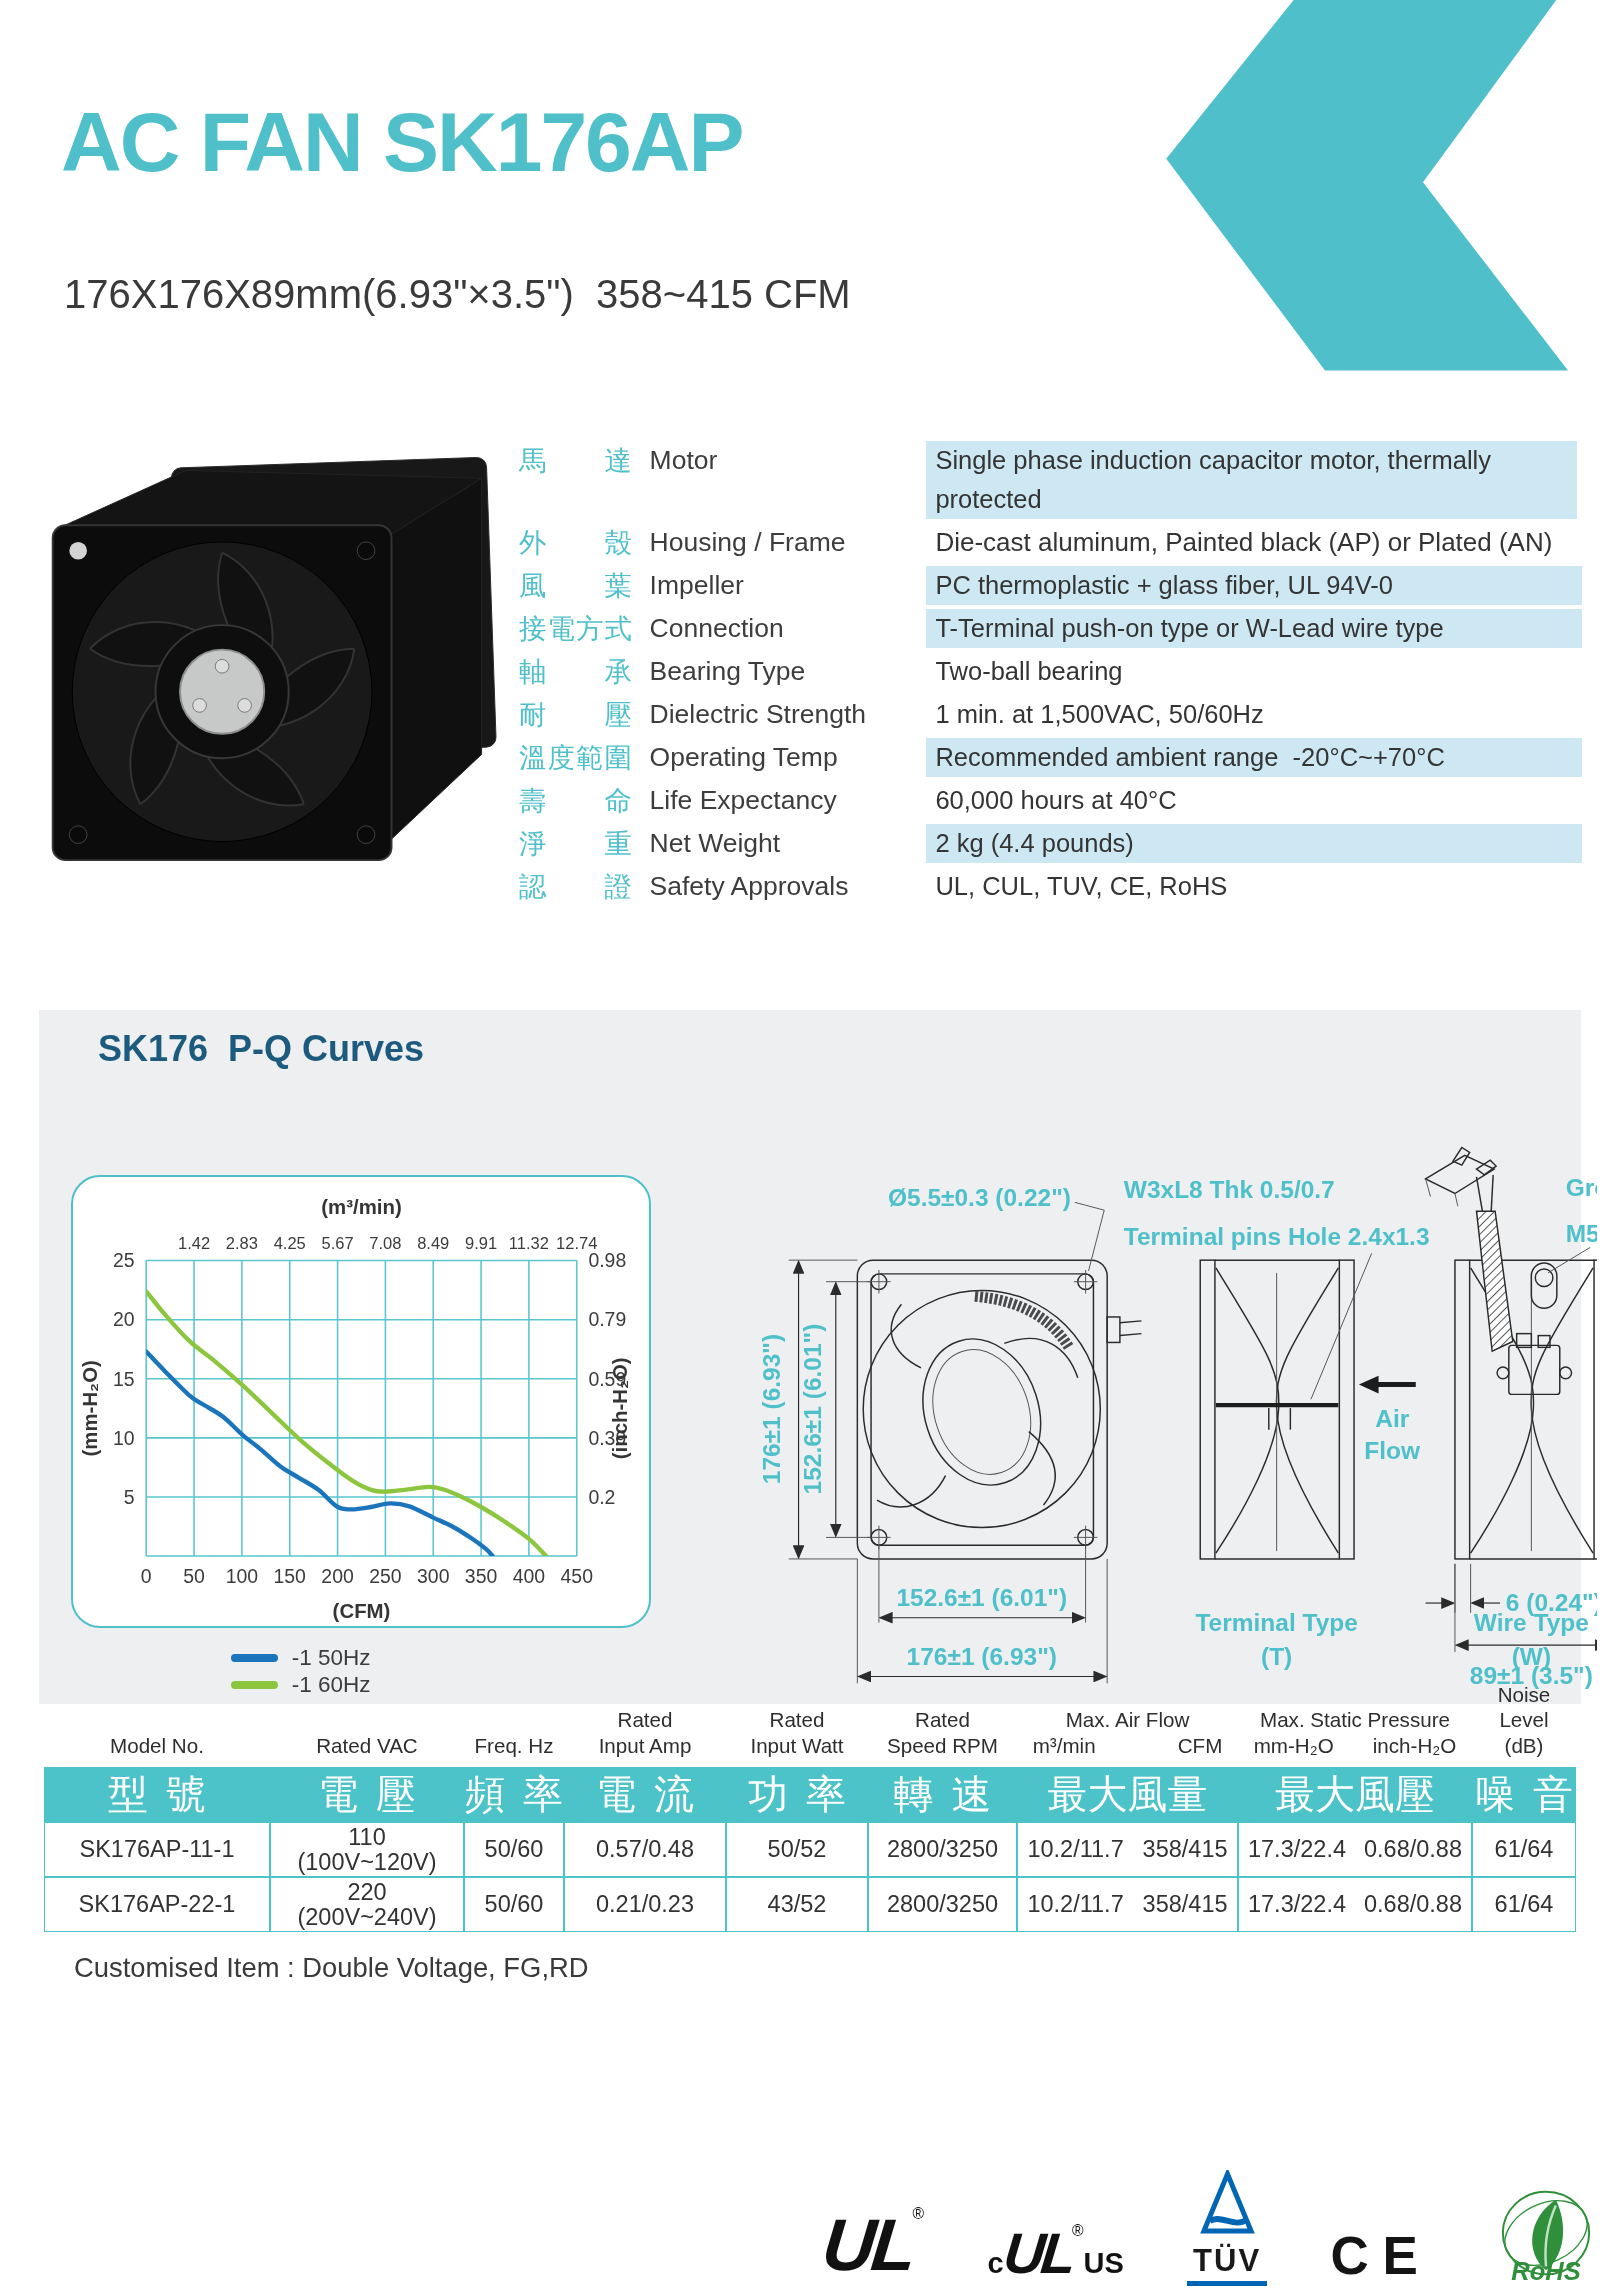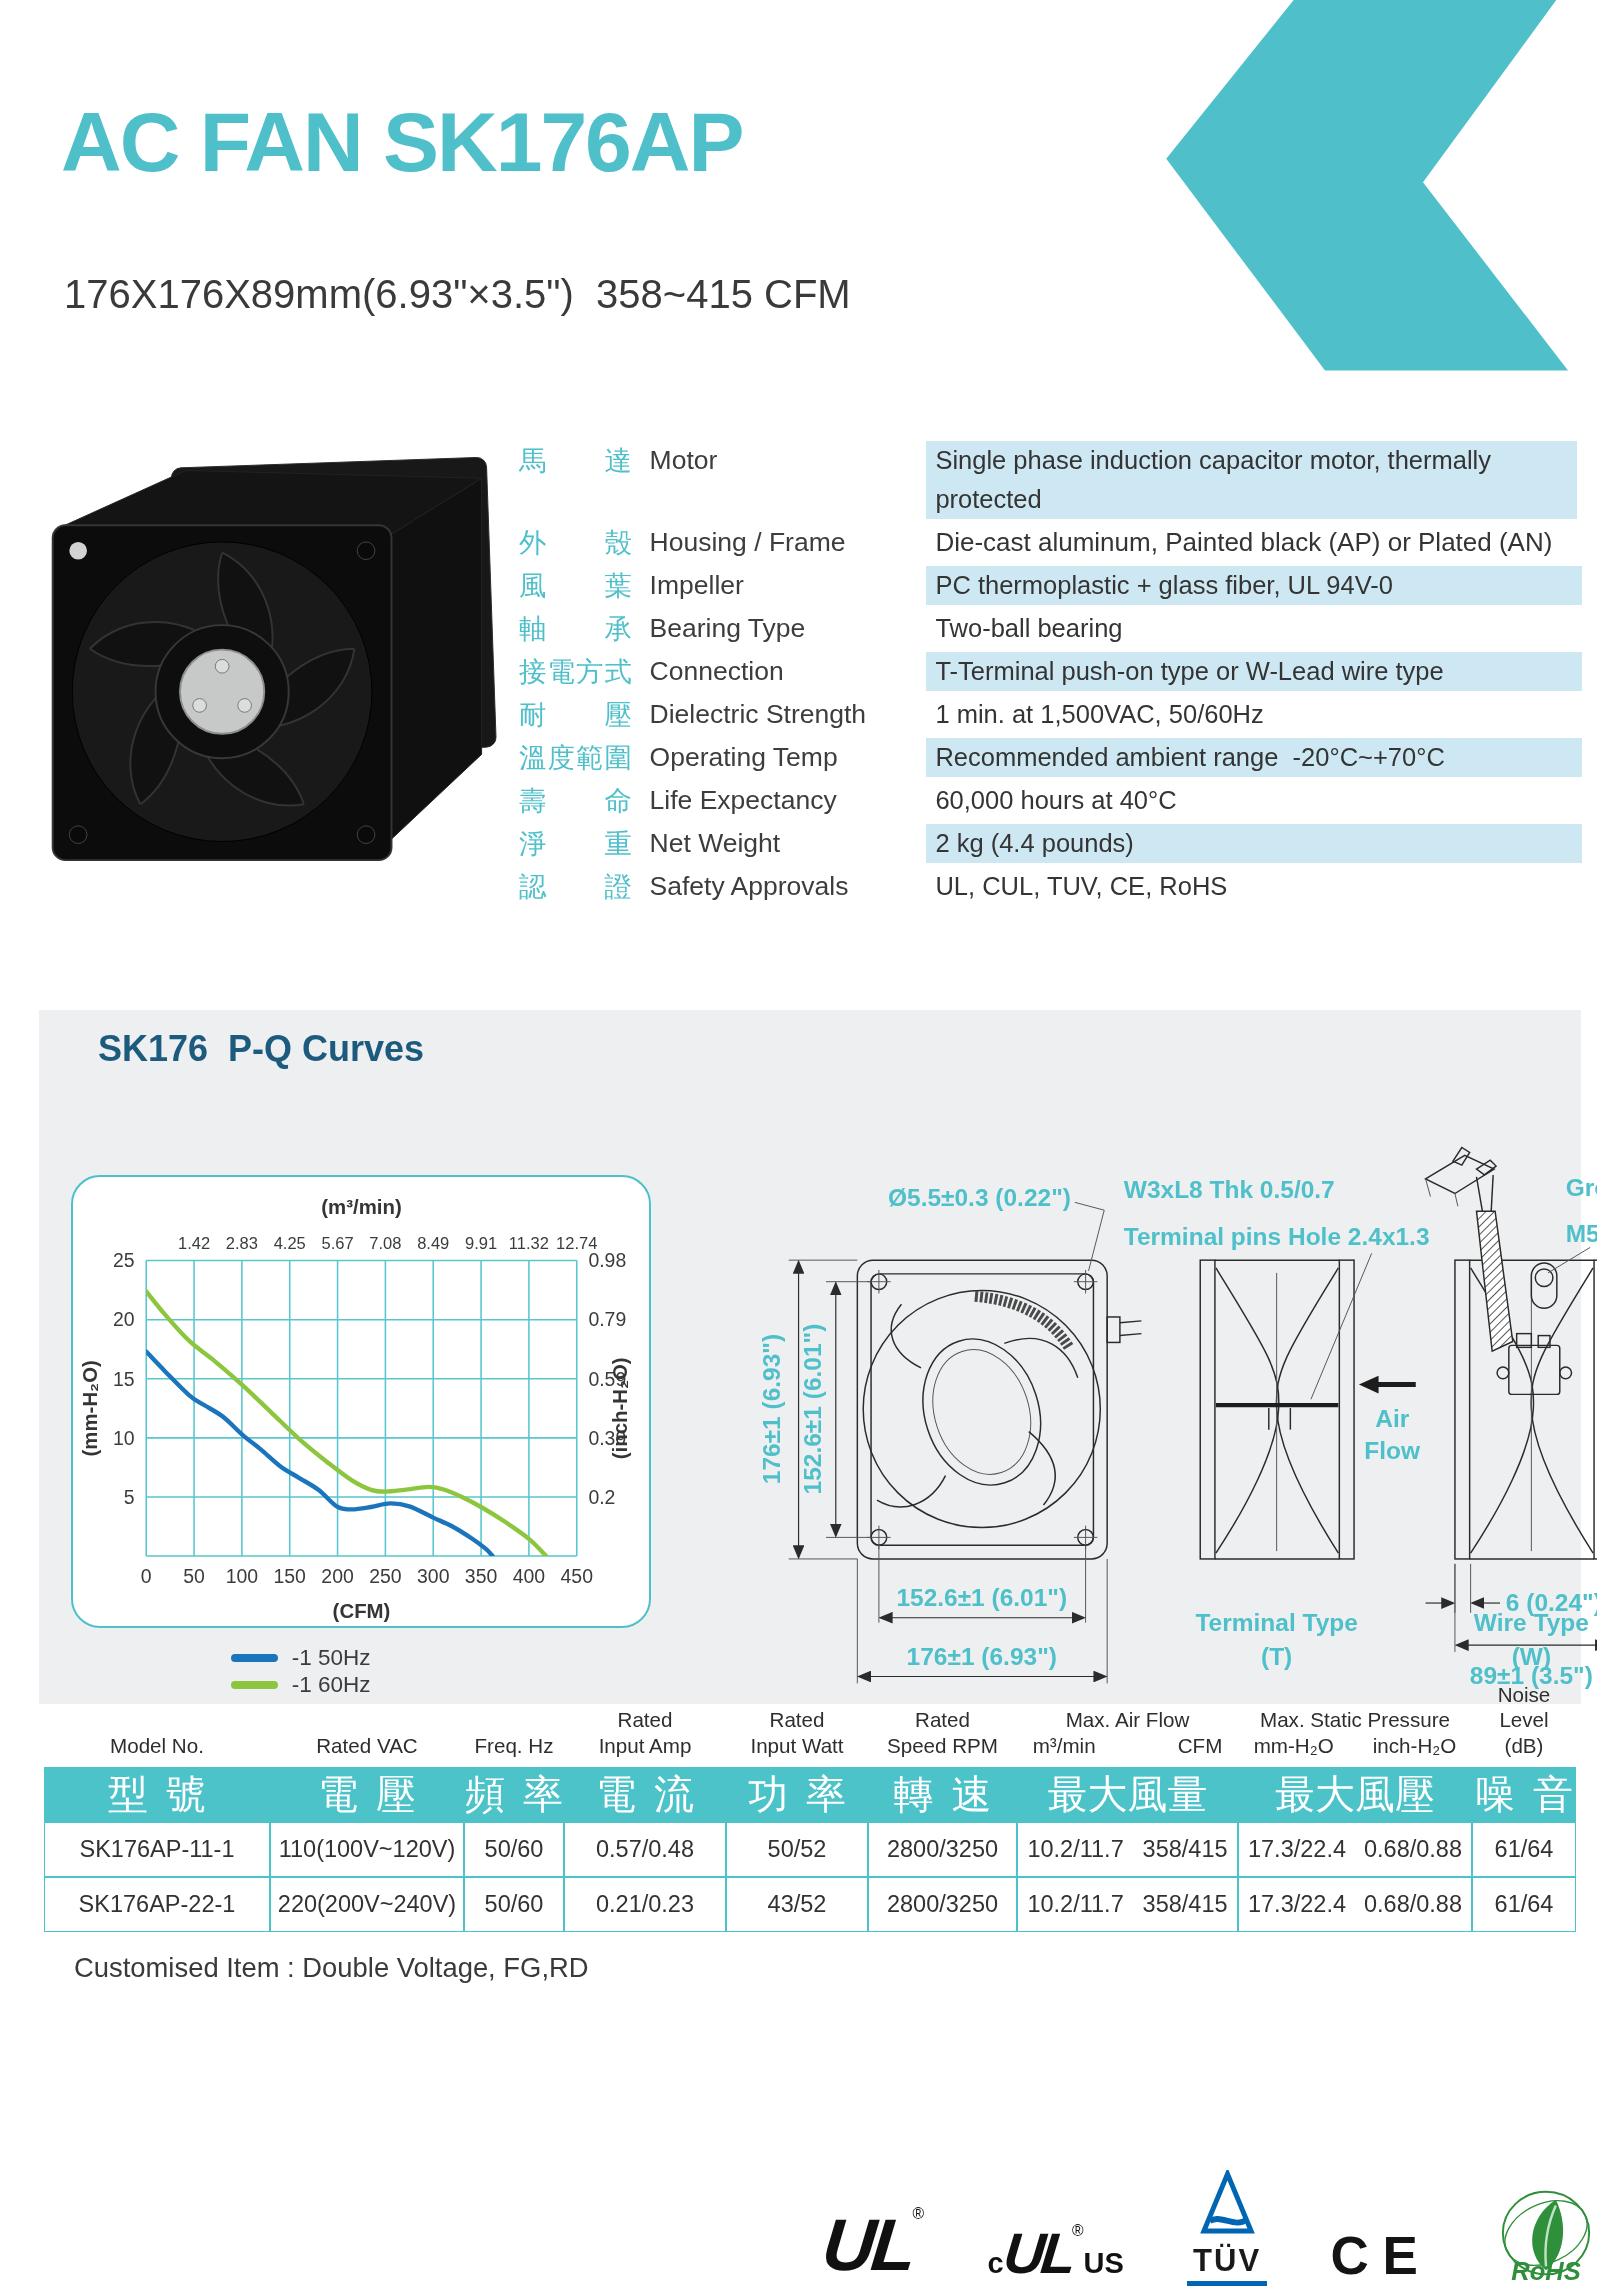--- a/index.html
+++ b/index.html
@@ -53,21 +53,21 @@
   .spec-table { position:absolute; left:44px; top:1710px; width:1532px; }
   .tbl-grid { display:grid; grid-template-columns:226px 194px 100px 162px 142px 149px 221px 234px 104px; }
   .th-en { height:57px; display:flex; flex-direction:column; justify-content:flex-end; align-items:center;
            font-size:20.6px; line-height:25.5px; color:#2e2e2e; padding-bottom:9px; text-align:center; }
   .th-en .split { width:100%; display:flex; justify-content:space-between; padding:0 15.7px; }
   .band { background:var(--tealband,#4cc2c9); }
   .band-cell { height:55px; display:flex; align-items:center; justify-content:center; color:#fff; font-size:40px; }
   .band-cell .zh2 { width:98px; text-align:justify; text-align-last:justify; }
   .row-cell { height:55px; background:#fff; border:1.5px solid var(--tealband,#4cc2c9); display:flex;
               align-items:center; justify-content:center; font-size:23.5px; color:#323232; text-align:center; }
-  .row-cell.two-line { flex-direction:row; line-height:24.5px; }
+  .row-cell.two-line { flex-direction:column; line-height:24.5px; }
   .row-cell.split { justify-content:space-around; }
   .note { position:absolute; left:74px; top:1952px; font-size:27.4px; color:#3a3a3a; }
 
   
   .footer { position:absolute; left:823px; top:2184px; width:774px; height:102px;
             display:flex; align-items:flex-end; justify-content:space-between; }
   .logo { position:relative; color:#111; }
   .logo-ul-txt { font-size:73px; font-weight:bold; font-style:italic; letter-spacing:-3.9px; transform:skewX(-6deg); display:inline-block; }
   .reg { font-size:15.7px; vertical-align:top; position:relative; top:2px; }
   .cul-small { font-size:29px; font-weight:bold; }
@@ -130,28 +130,28 @@
       <div class="spec-zh">外殼</div>
       <div class="spec-en">Housing / Frame</div>
       <div class="spec-val" style="font-size:26px;">Die-cast aluminum, Painted black (AP) or Plated (AN)</div>
     </div>
     <div class="spec-row">
       <div class="spec-zh">風葉</div>
       <div class="spec-en">Impeller</div>
       <div class="spec-val hl">PC thermoplastic + glass fiber, UL 94V-0</div>
     </div>
     <div class="spec-row">
+      <div class="spec-zh">接電方式</div>
+      <div class="spec-en">Connection</div>
+      <div class="spec-val hl">T-Terminal push-on type or W-Lead wire type</div>
+    </div>
+    <div class="spec-row">
       <div class="spec-zh">軸承</div>
       <div class="spec-en">Bearing Type</div>
       <div class="spec-val">Two-ball bearing</div>
-    </div>
-    <div class="spec-row">
-      <div class="spec-zh">接電方式</div>
-      <div class="spec-en">Connection</div>
-      <div class="spec-val hl">T-Terminal push-on type or W-Lead wire type</div>
     </div>
     <div class="spec-row">
       <div class="spec-zh">耐壓</div>
       <div class="spec-en">Dielectric Strength</div>
       <div class="spec-val">1 min. at 1,500VAC, 50/60Hz</div>
     </div>
     <div class="spec-row">
       <div class="spec-zh">溫度範圍</div>
       <div class="spec-en">Operating Temp</div>
       <div class="spec-val hl">Recommended ambient range&nbsp; -20°C~+70°C</div>

